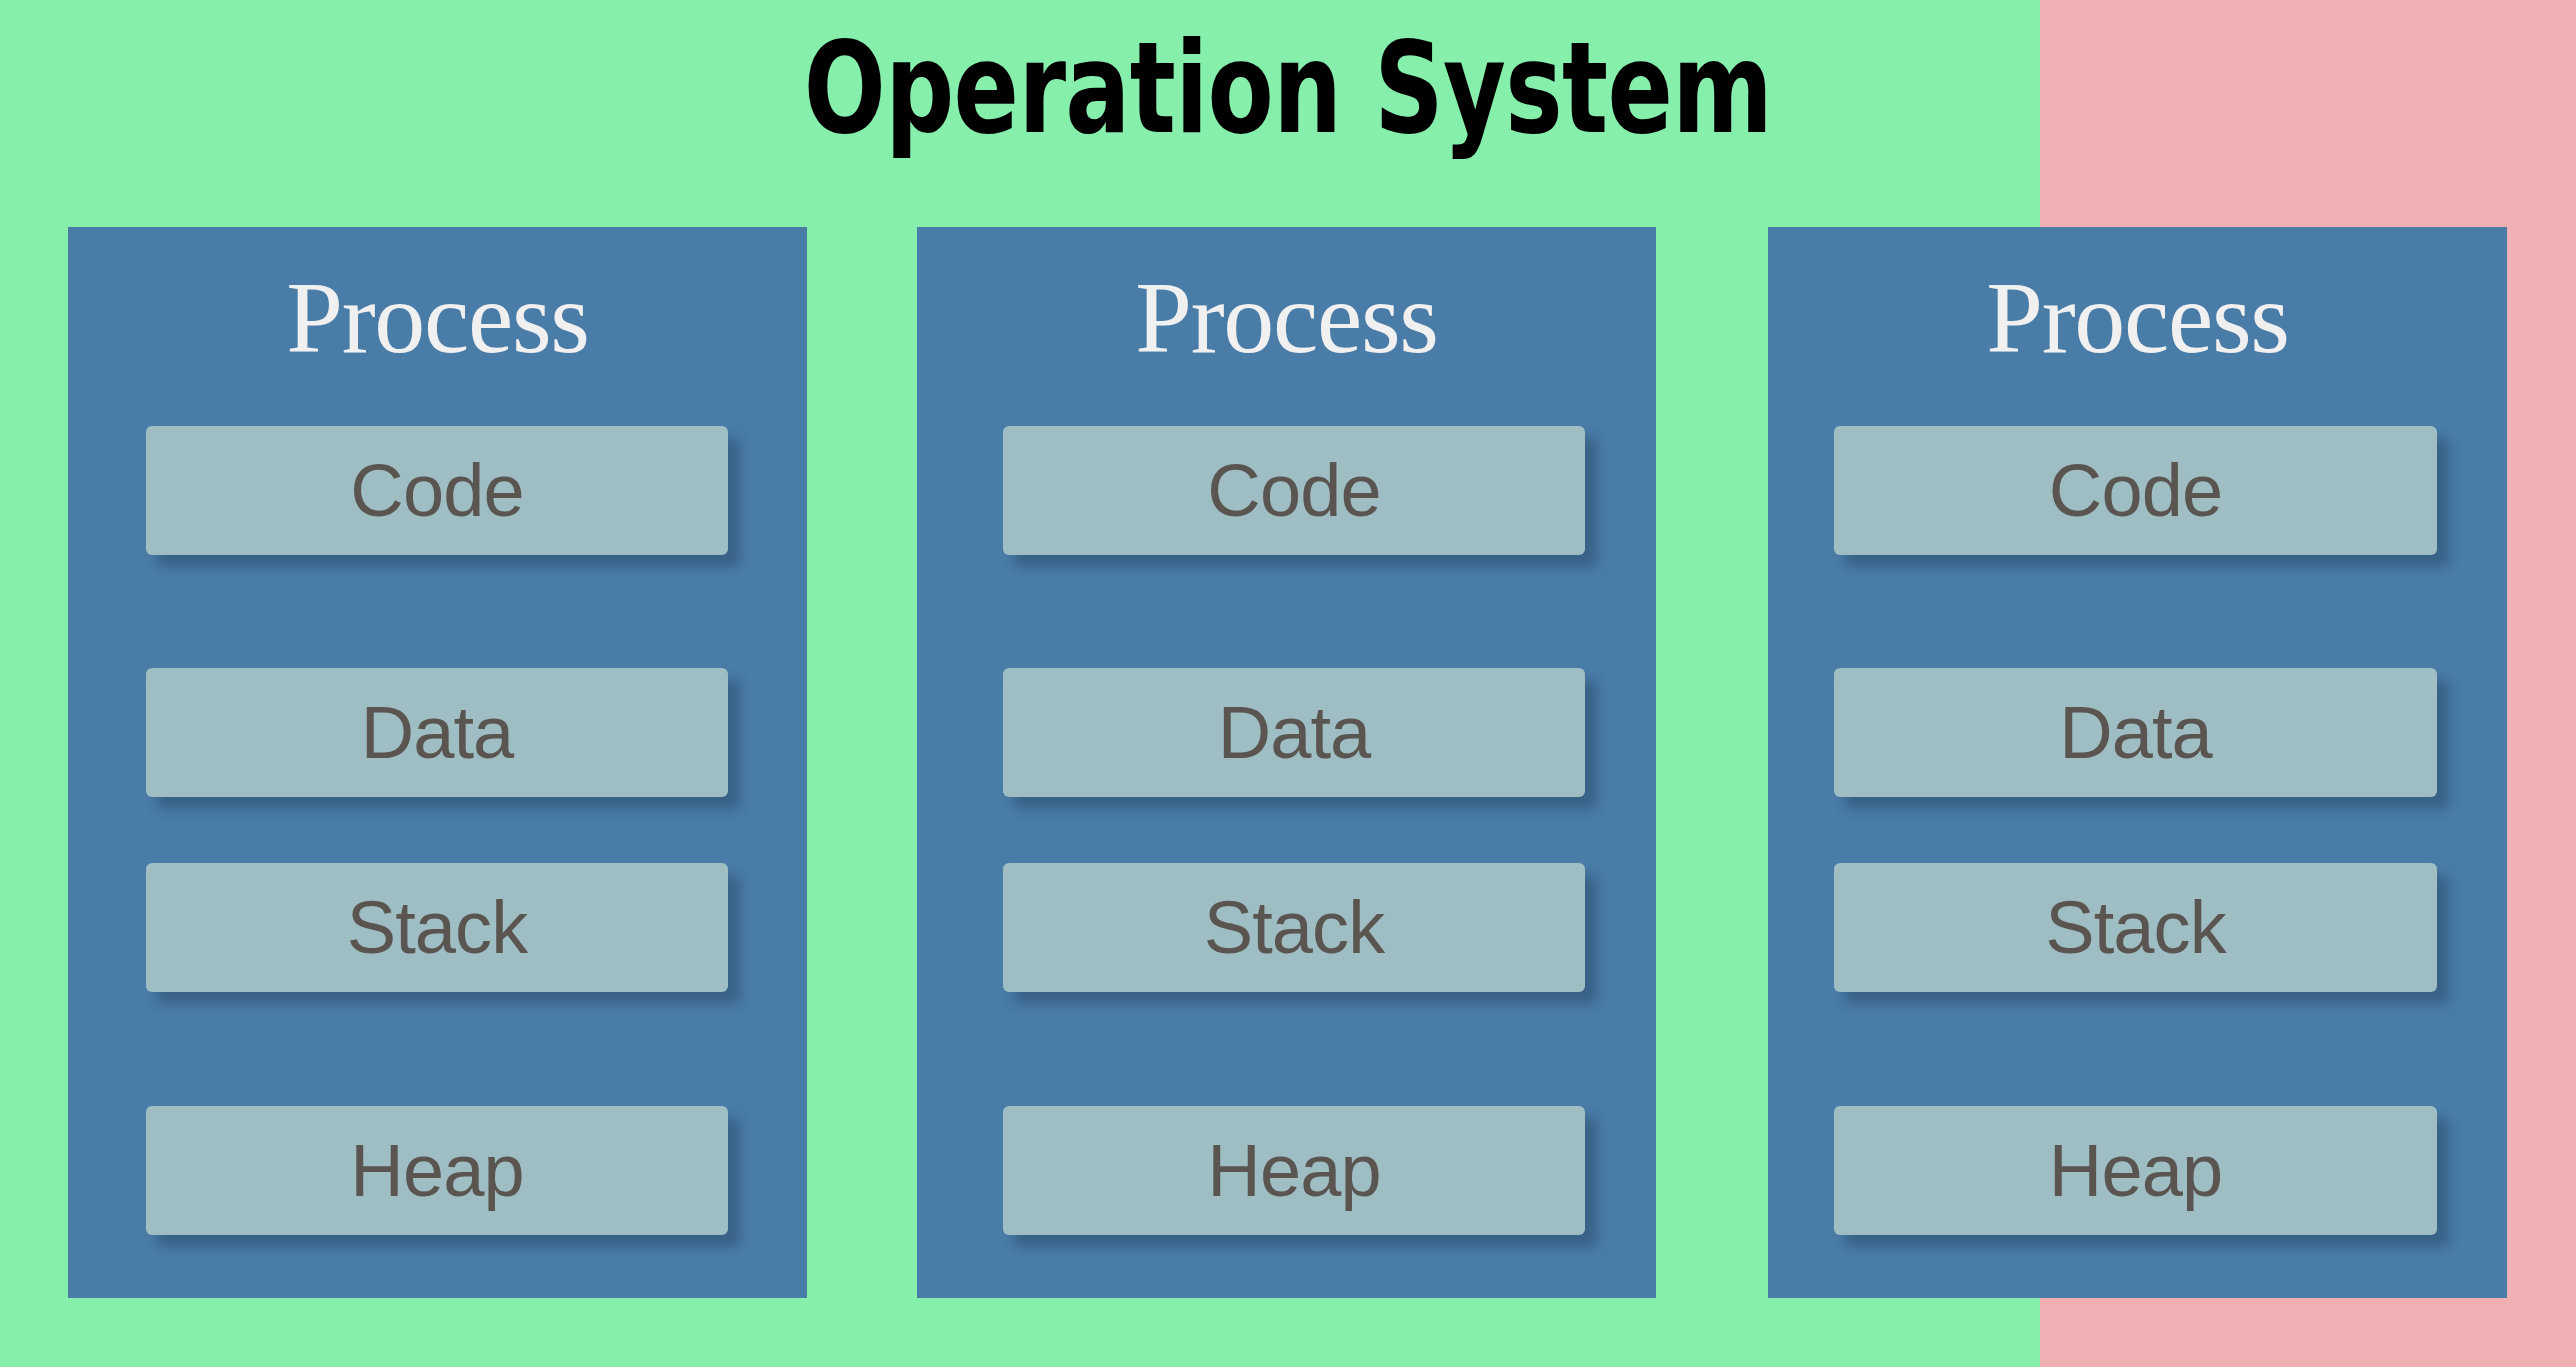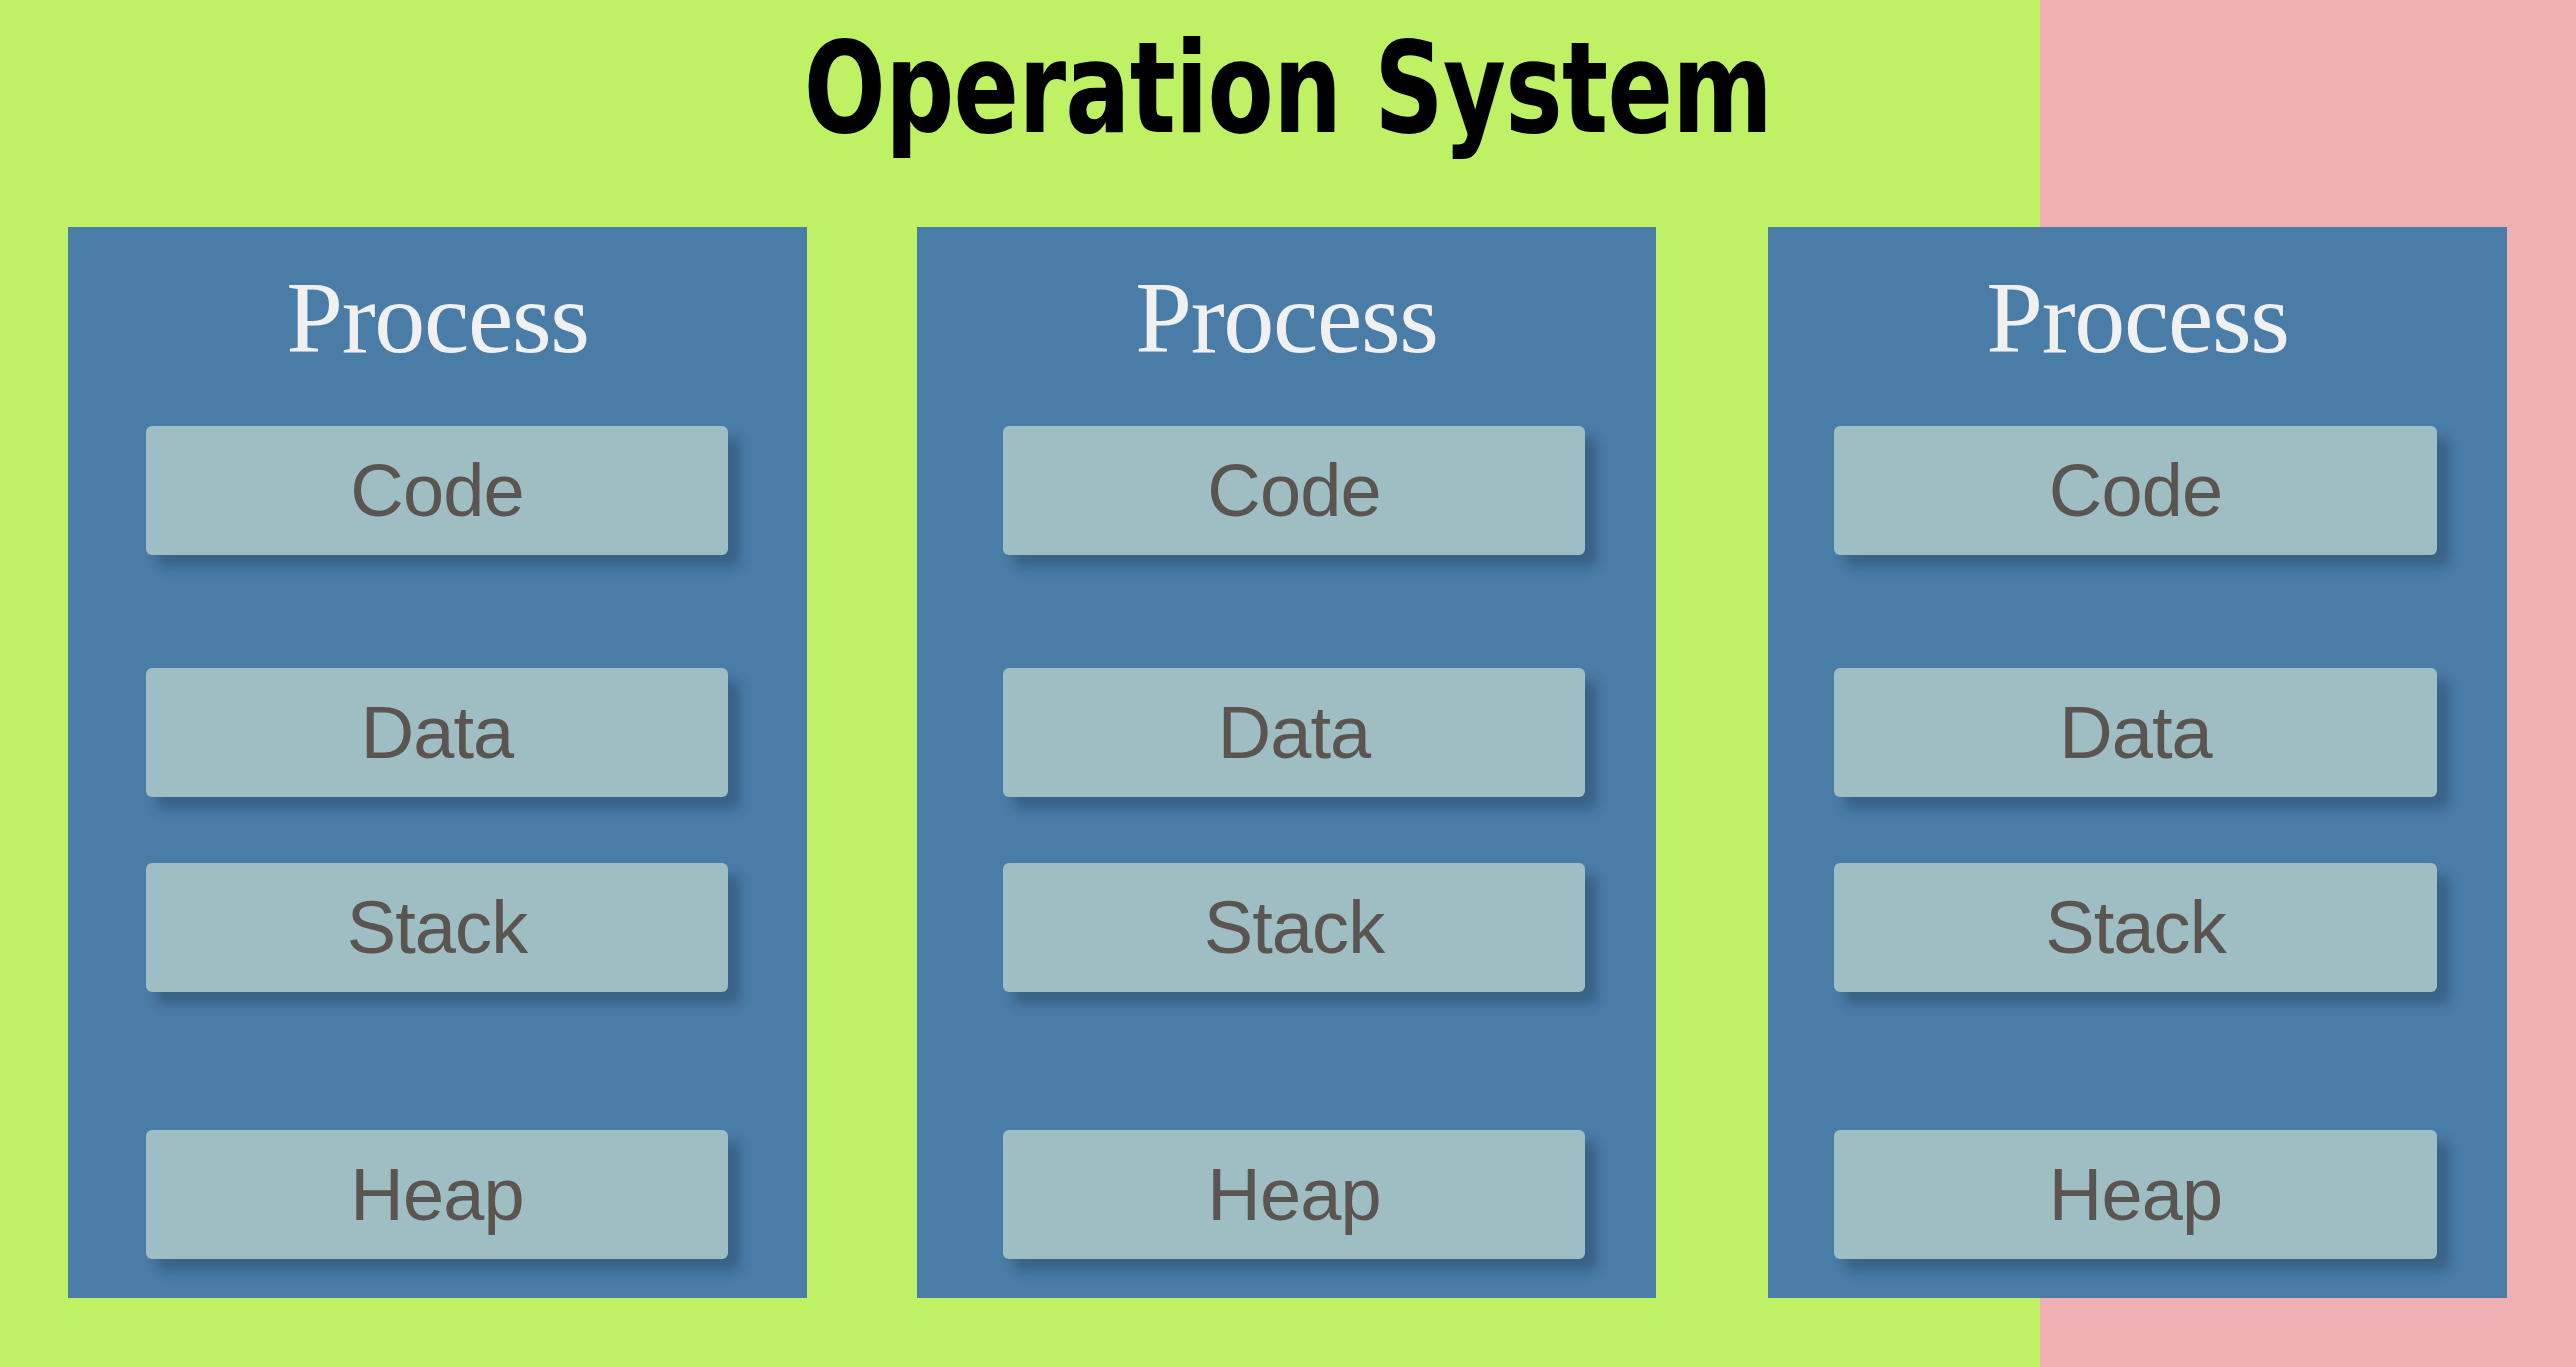--- a/index.html
+++ b/index.html
@@ -11,21 +11,21 @@
     height: 1368px;
     background: #f0b0b3;
     font-family: "Liberation Sans", sans-serif;
     overflow: hidden;
   }
 
   #canvas {
     position: relative;
     width: 2040px;
     height: 1368px;
-    background: #bef264;
+    background: #86efac;
   }
 
   
   #os-title {
     position: absolute;
     top: 19px;
     left: 0;
     width: 2576px;
     text-align: center;
     font-family: "DejaVu Sans", sans-serif;
@@ -83,21 +83,21 @@
     justify-content: center;
     box-sizing: border-box;
   }
   
   #process-1 .segment { left: 86px; width: 582px; }
   #process-2 .segment { left: 66px;  width: 603px; }
 
   .segment-0 { top: 199px; }
   .segment-1 { top: 441px; }
   .segment-2 { top: 636px; }
-  .segment-3 { top: 879px; margin-top: 24px; }
+  .segment-3 { top: 879px; }
 
   .segment-label {
     font-family: "Liberation Sans", sans-serif;
     font-size: 74px;
     line-height: 83px;
     color: #5a5550;
     letter-spacing: -0.9px;
     white-space: nowrap;
     user-select: none;
   }

